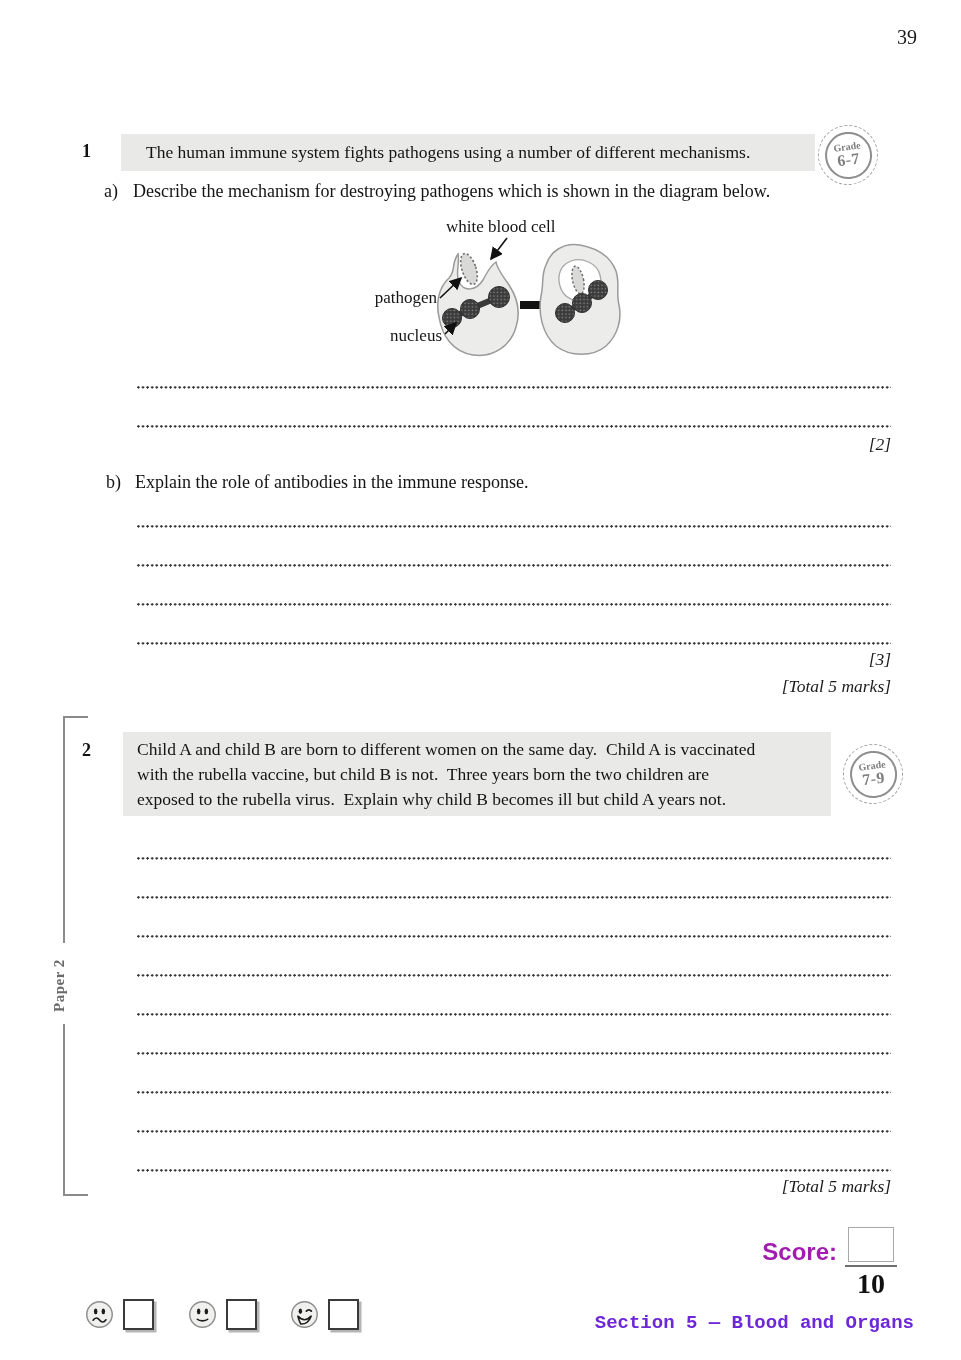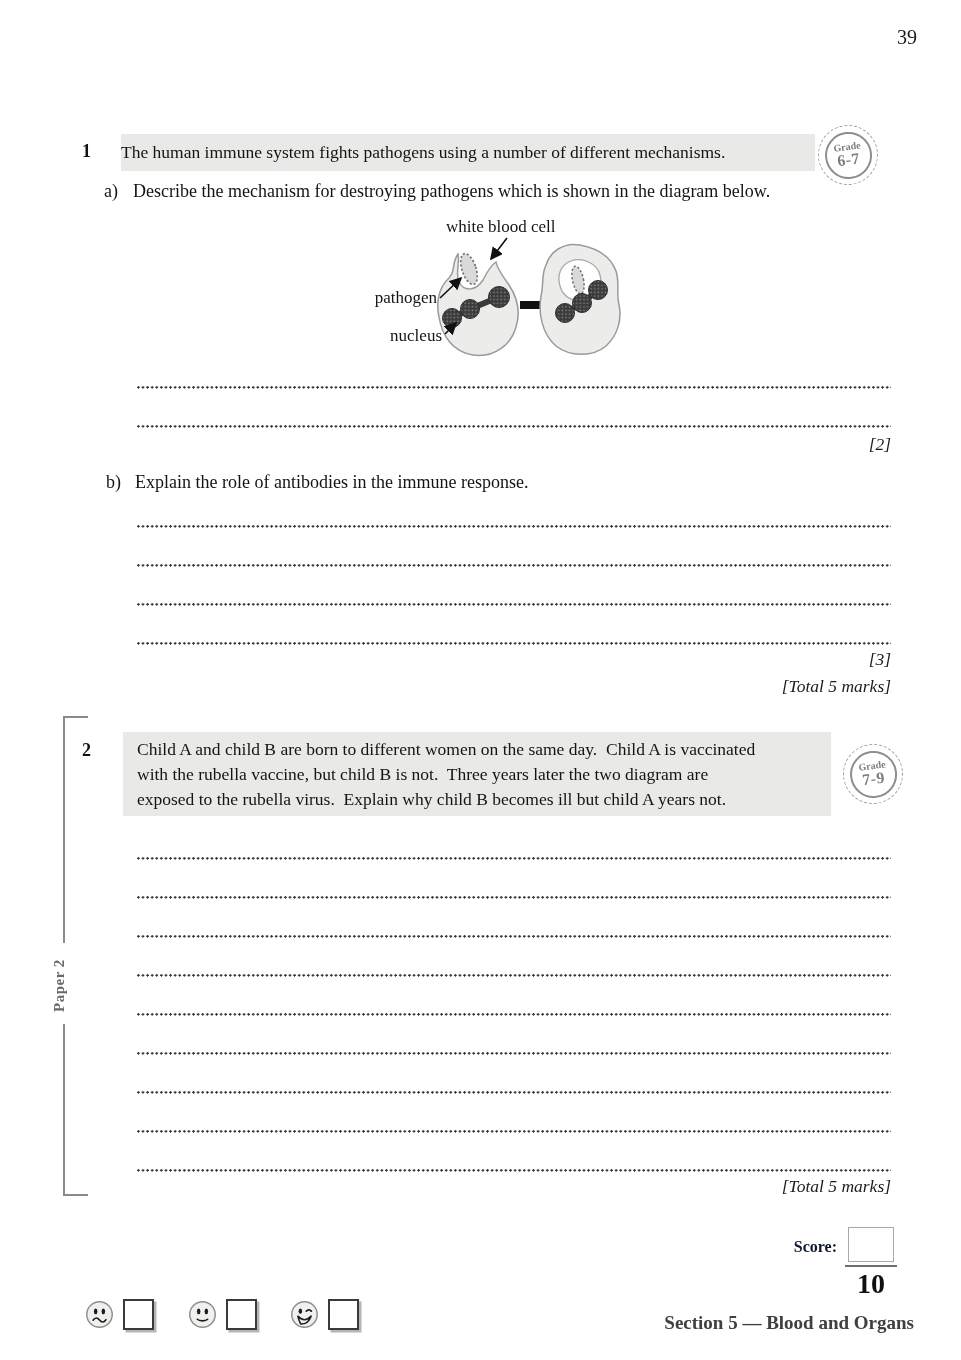--- a/index.html
+++ b/index.html
@@ -48,49 +48,49 @@
   .badge-range{font-size:16px;font-weight:bold;line-height:1.05;letter-spacing:.5px;}
 
   .bracket-top{position:absolute;left:63px;top:716px;width:25px;height:227px;
     border-left:2px solid var(--accent-gray);border-top:2px solid var(--accent-gray);}
   .bracket-bottom{position:absolute;left:63px;top:1024px;width:25px;height:172px;
     border-left:2px solid var(--accent-gray);border-bottom:2px solid var(--accent-gray);}
   .paper-label{position:absolute;left:51px;top:948px;width:26px;height:76px;
     writing-mode:vertical-rl;transform:rotate(180deg);text-align:center;
     font-size:15px;font-weight:bold;color:#696969;letter-spacing:.5px;}
 
-  .score-label{position:absolute;right:124px;top:1238px;font-family:Liberation Serif, serif;
-    font-weight:bold;font-size:16px;color:#0f172a;}
+  .score-label{position:absolute;right:124px;top:1238px;font-family:Liberation Sans, sans-serif;
+    font-weight:bold;font-size:24px;color:#a21caf;}
   .score-box{position:absolute;left:848px;top:1227px;width:46px;height:35px;
     border:1.5px solid #a8a8a8;background:#fff;}
   .score-line{position:absolute;left:845px;top:1265px;width:52px;border-top:2.5px solid #6e6e6e;}
   .score-den{position:absolute;left:845px;top:1268px;width:52px;text-align:center;
     font-size:28px;font-weight:bold;color:#101010;}
 
-  .footer-section{position:absolute;right:47px;top:1312px;font-family:Liberation Serif, serif;
-    font-weight:bold;font-size:19px;color:#404040;white-space:nowrap;}
+  .footer-section{position:absolute;right:47px;top:1312px;font-family:Liberation Mono, monospace;
+    font-weight:bold;font-size:19px;color:#6d28d9;white-space:nowrap;}
 
   .feedback{position:absolute;top:1299px;display:flex;align-items:center;}
   .feedback svg{display:block;}
   .checkbox{width:31px;height:31px;border:2px solid #3a3a3a;background:#fff;
     box-shadow:2.5px 2.5px 0 var(--shadow-gray);margin-left:9px;}
 
   .diagram{position:absolute;left:356px;top:212px;}
   .diagram text{font-family:"Liberation Serif",serif;font-size:17px;fill:#141414;}
 </style>
 </head>
 <body>
 
 <div class="page">
 
   <div class="page-number">39</div>
 
 
   <div class="q-number" style="top:141px">1</div>
-  <div class="intro-box" style="left:121px;top:134px;width:694px;height:37px;display:flex;align-items:center;padding-left:0">
+  <div class="intro-box" style="left:121px;top:134px;width:694px;height:37px;display:flex;align-items:center;padding-left:25px">
     <span class="intro-line">The human immune system fights pathogens using a number of different mechanisms.</span>
   </div>
   <div class="badge" style="left:818px;top:125px">
     <div class="badge-inner">
       <span class="badge-word">Grade</span>
       <span class="badge-range">6-7</span>
     </div>
   </div>
 
   <div class="part-row" style="left:104px;top:181px">
@@ -160,21 +160,21 @@
   <div class="marks" style="top:676px">[Total 5 marks]</div>
 
   <div class="bracket-top"></div>
   <div class="paper-label">Paper 2</div>
   <div class="bracket-bottom"></div>
 
   <div class="q-number" style="top:740px">2</div>
   <div class="intro-box" style="left:123px;top:732px;width:708px;height:84px;padding:5px 15px 0 14px">
     <div>
       <div class="intro-line">Child A and child B are born to different women on the same day.  Child A is vaccinated</div>
-      <div class="intro-line">with the rubella vaccine, but child B is not.  Three years later the two diagram are</div>
+      <div class="intro-line">with the rubella vaccine, but child B is not.  Three years born the two children are</div>
       <div class="intro-line">exposed to the rubella virus.  Explain why child B becomes ill but child A years not.</div>
     </div>
   </div>
   <div class="badge" style="left:843px;top:744px">
     <div class="badge-inner">
       <span class="badge-word">Grade</span>
       <span class="badge-range">7-9</span>
     </div>
   </div>
 

